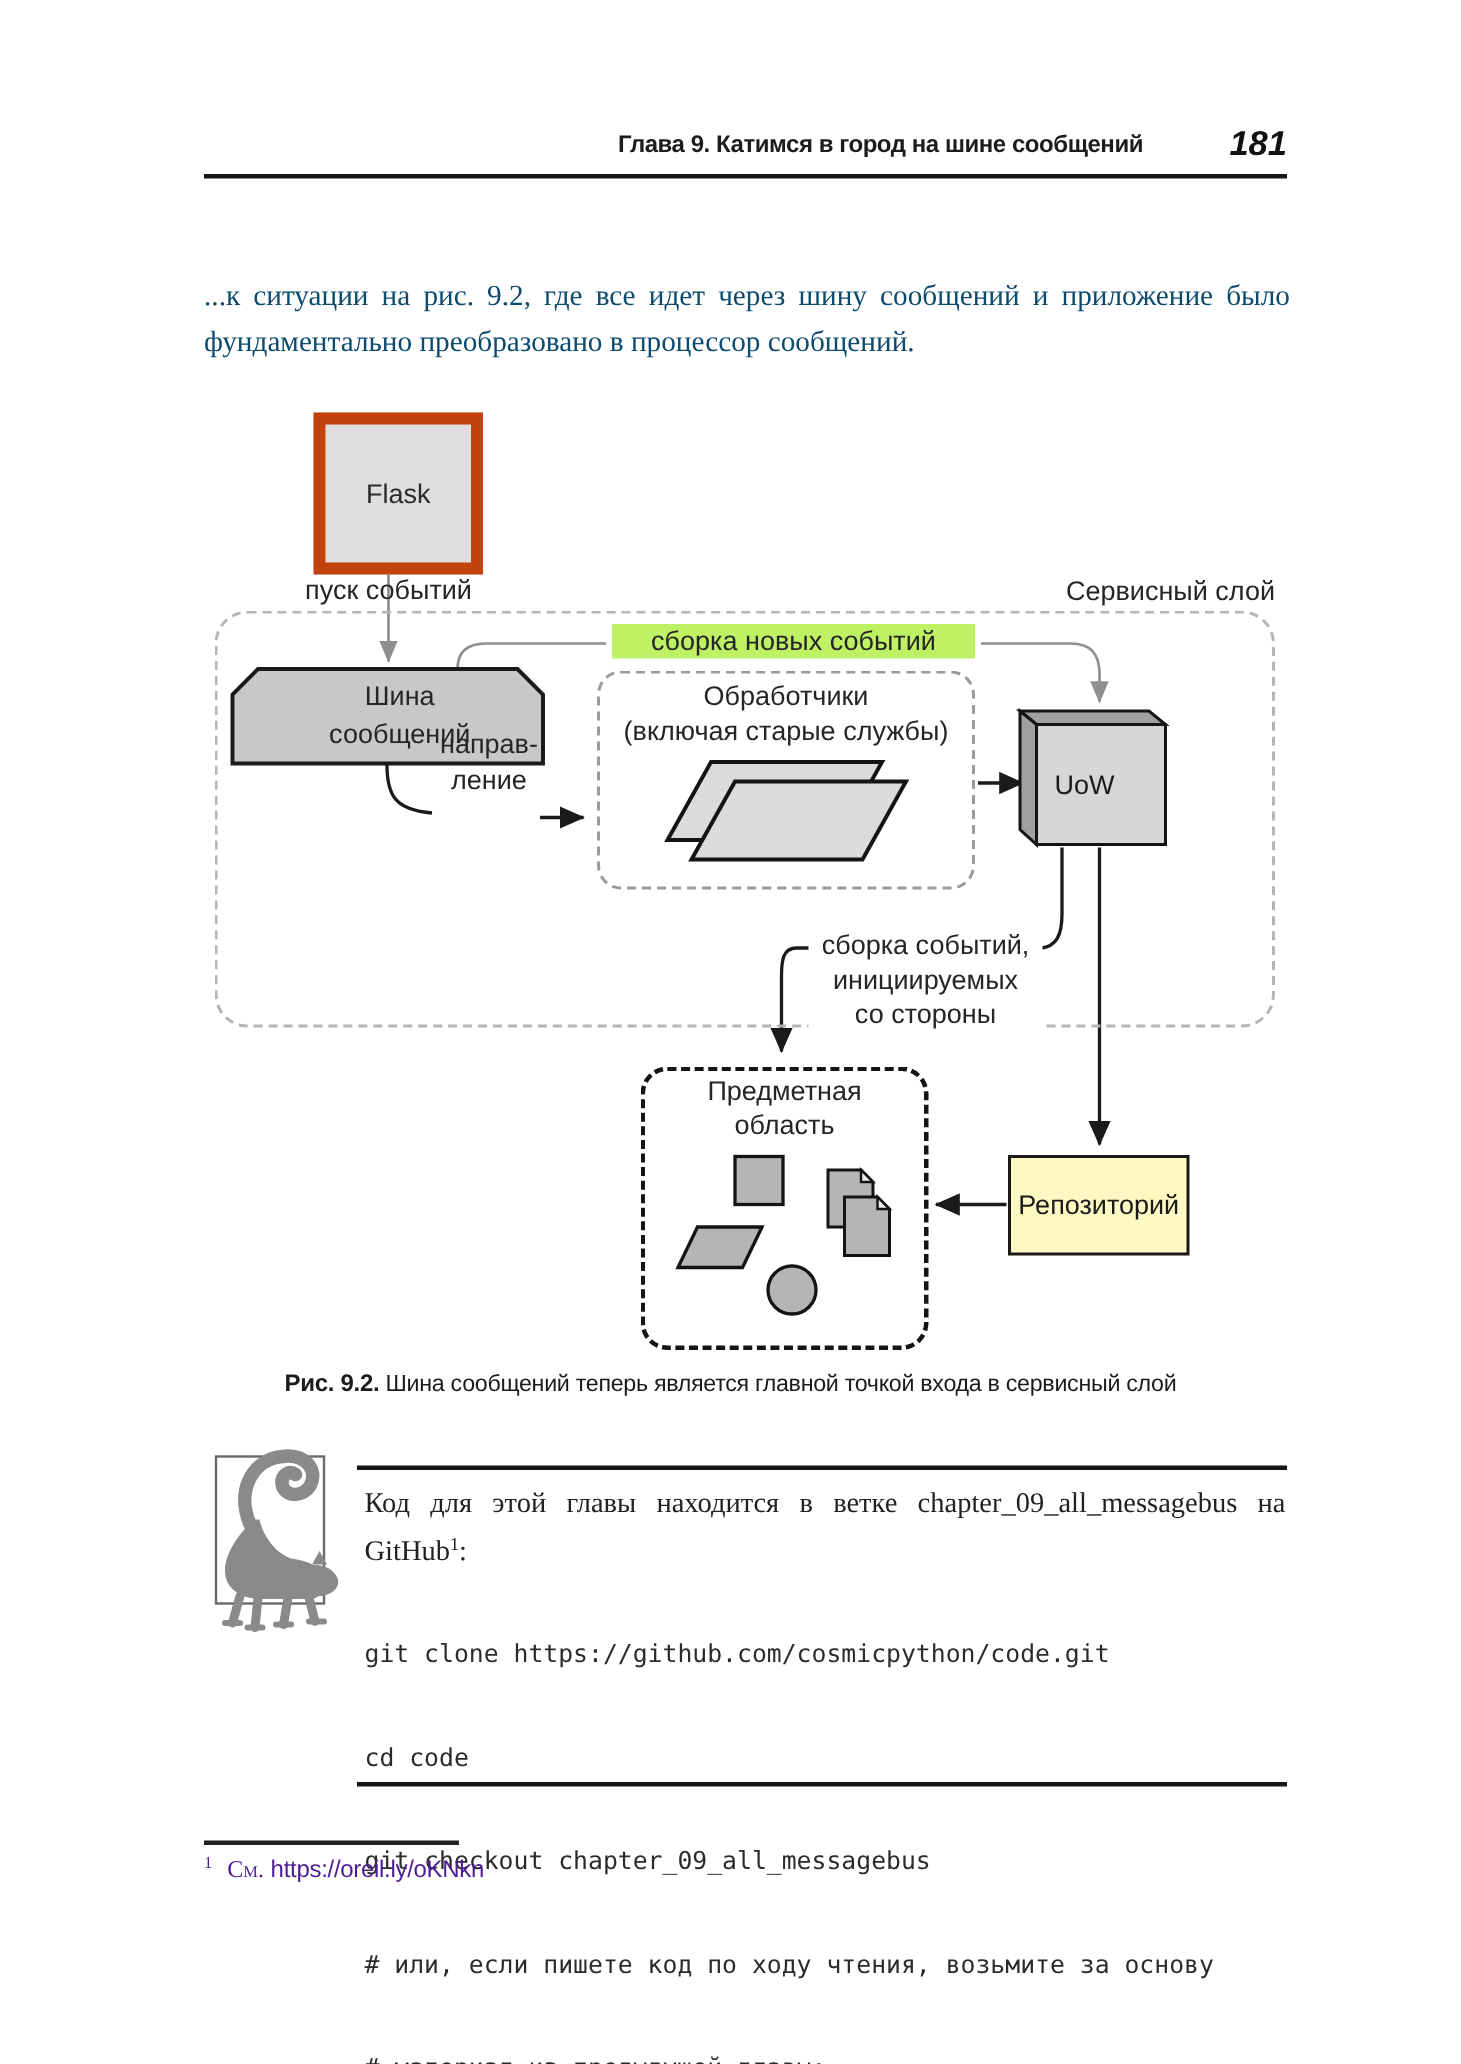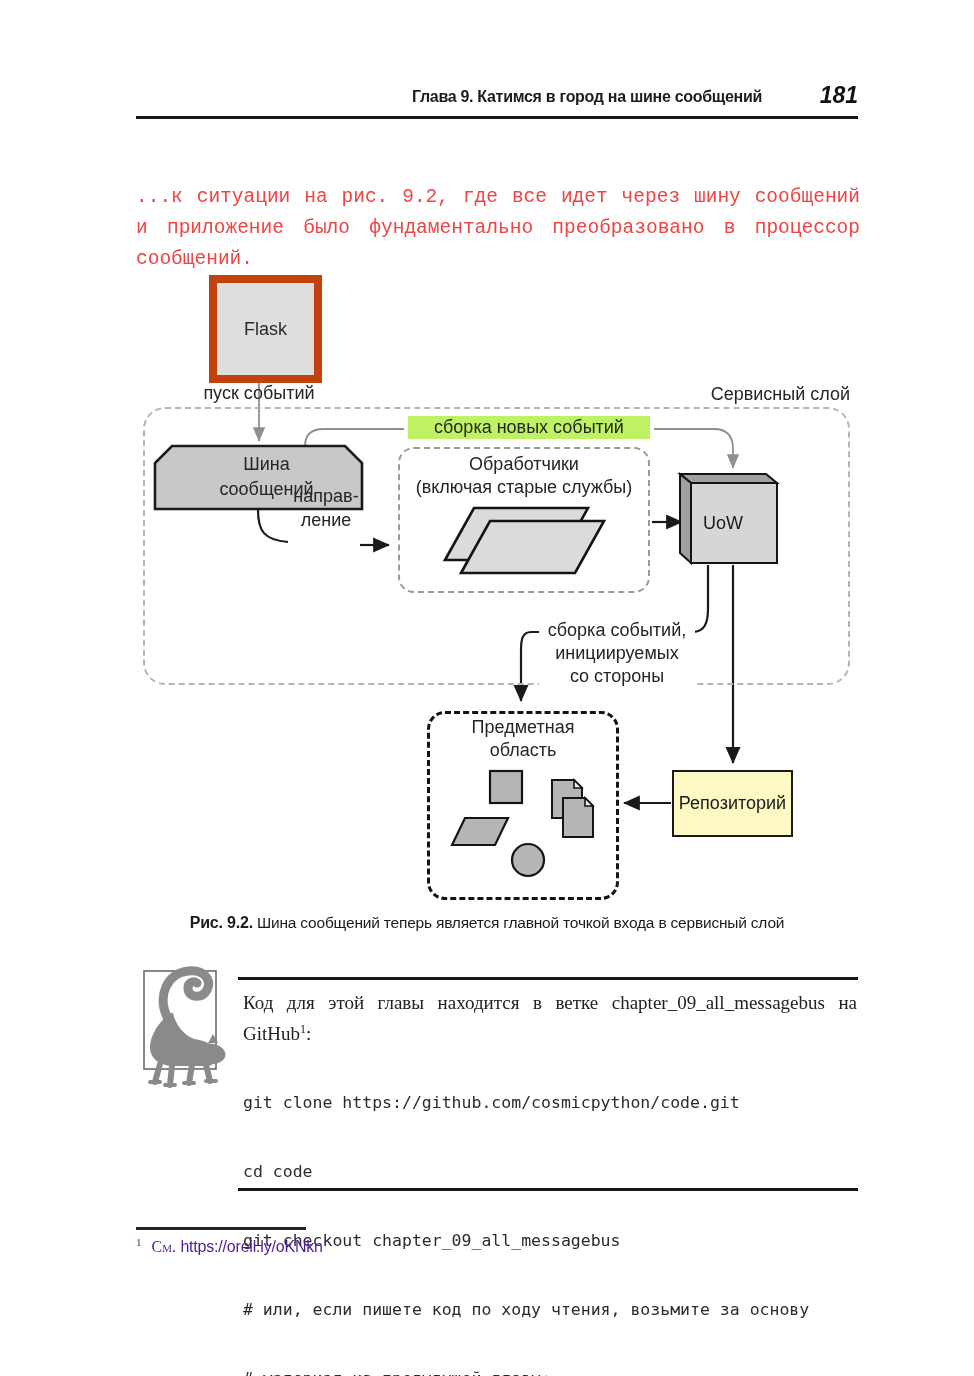--- a/index.html
+++ b/index.html
@@ -12,22 +12,22 @@
 
   
   .running-title{left:136px;top:88px;width:626px;text-align:right;
     font-size:16px;font-weight:bold;letter-spacing:-0.3px;color:#1c1c1c;}
   .page-number{left:780px;top:82px;width:78px;text-align:right;
     font-size:23px;font-weight:bold;color:#111;font-style:italic;}
   .header-rule{left:136px;top:116px;width:722px;height:3px;background:#161616;}
 
   
   .body-par{left:136px;top:182px;width:724px;
-    font-family:Liberation Mono, monospace;font-size:19.5px;line-height:31px;
-    text-align:justify;color:#ef4444;}
+    font-family:Liberation Serif, serif;font-size:19.5px;line-height:31px;
+    text-align:justify;color:#0c4a6e;}
 
   
   .diagram-svg{left:0;top:0;width:974px;height:1376px;pointer-events:none;}
   .dlabel{font-size:18px;color:#252525;line-height:23px;text-align:center;}
   .flask-box{left:209px;top:275px;width:97px;height:92px;background:#dedede;
     border:8px solid #c2410c;display:flex;align-items:center;justify-content:center;
     font-size:18px;color:#2a2a2a;z-index:2;}
   .fire-events{left:186px;top:382px;width:146px;z-index:2;}
   .service-layer-lbl{left:700px;top:383px;width:150px;text-align:right;z-index:2;}
   .service-boundary{left:143px;top:407px;width:703px;height:274px;

